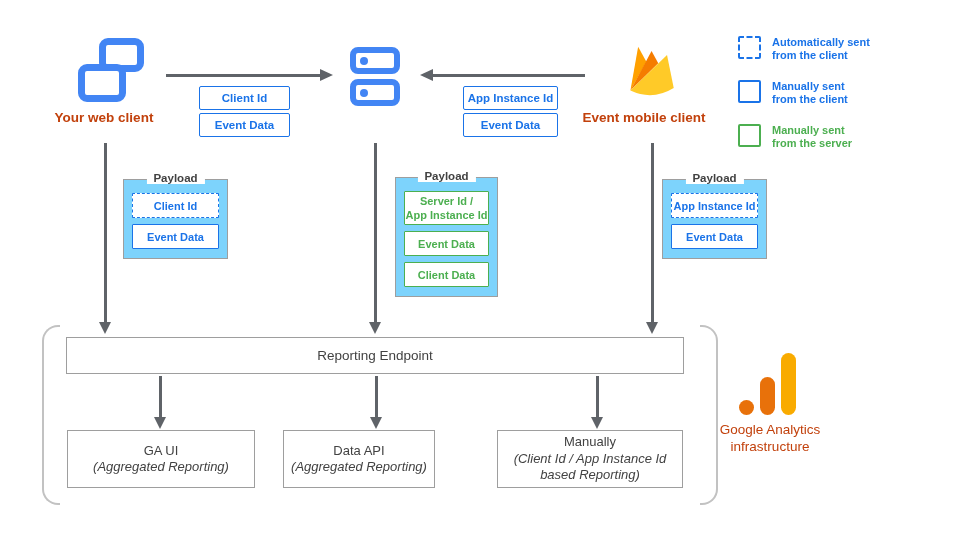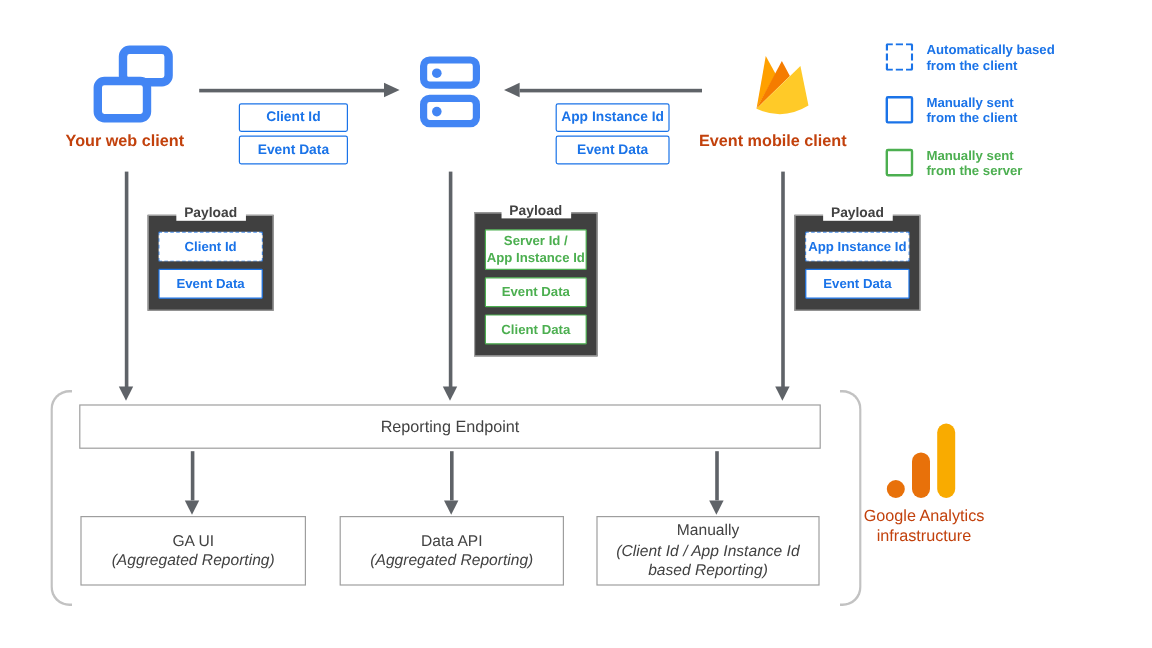--- a/index.html
+++ b/index.html
@@ -41,21 +41,21 @@
   .legend-item { display:flex; align-items:flex-start; }
   .legend-box { width:23px; height:23px; border-radius:2px; background:#fff; flex:none; }
   .lb-dashed { border:2px dashed #1a73e8; }
   .lb-blue { border:2px solid #1a73e8; }
   .lb-green { border:2px solid #4caf50; }
   .legend-text { margin-left:11px; font-size:11px; line-height:13px; font-weight:600; white-space:pre-line; }
   .t-blue { color:#1a73e8; }
   .t-green { color:#4caf50; }
 
   
-  .payload { position:absolute; border:1px solid #9e9e9e; background:#404040; padding:13px 8px 9px; display:flex; flex-direction:column; gap:6px; }
+  .payload { position:absolute; border:1px solid #9e9e9e; background:#7dd3fc; padding:13px 8px 9px; display:flex; flex-direction:column; gap:6px; }
   .payload-title { position:absolute; top:-8px; left:50%; transform:translateX(-50%); background:#fff; padding:0 7px;
                    font-size:11.5px; font-weight:700; color:#424242; white-space:nowrap; }
   .p-item { border:1.5px solid; border-radius:1px; background:#fff; min-height:25px; font-size:11px; font-weight:600;
             line-height:14px; display:flex; align-items:center; justify-content:center; text-align:center; white-space:pre-line; }
   .pi-dashed { border-style:dashed; border-color:#1a73e8; color:#1a73e8; }
   .pi-blue { border-color:#1a73e8; color:#1a73e8; }
   .pi-green { border-color:#4caf50; color:#4caf50; }
 
   
   .bracket { position:absolute; top:325px; height:180px; width:18px; border:2px solid #c2c2c2; }
@@ -112,21 +112,21 @@
   <div class="param-box" style="left:199px; top:113px; width:91px; height:24px;">Event Data</div>
 
   <div class="head-left" style="left:420px; top:69px;"></div>
   <div class="shaft-h" style="left:433px; top:74px; width:152px;"></div>
   <div class="param-box" style="left:463px; top:86px; width:95px; height:24px;">App Instance Id</div>
   <div class="param-box" style="left:463px; top:113px; width:95px; height:24px;">Event Data</div>
 
   <div class="legend">
     <div class="legend-item">
       <div class="legend-box lb-dashed"></div>
-      <div class="legend-text t-blue">Automatically based
+      <div class="legend-text t-blue">Automatically sent
 from the client</div>
     </div>
     <div class="legend-item">
       <div class="legend-box lb-blue"></div>
       <div class="legend-text t-blue">Manually sent
 from the client</div>
     </div>
     <div class="legend-item">
       <div class="legend-box lb-green"></div>
       <div class="legend-text t-green">Manually sent
@@ -170,21 +170,21 @@
   <div class="head-down" style="left:154px; top:417px;"></div>
   <div class="shaft-v" style="left:375px; top:376px; height:41px;"></div>
   <div class="head-down" style="left:370px; top:417px;"></div>
   <div class="shaft-v" style="left:596px; top:376px; height:41px;"></div>
   <div class="head-down" style="left:591px; top:417px;"></div>
 
   <div class="out-box" style="left:67px; width:188px;">
     <div>GA UI</div>
     <div class="out-sub">(Aggregated Reporting)</div>
   </div>
-  <div class="out-box" style="left:283px; width:187px;">
+  <div class="out-box" style="left:283px; width:152px;">
     <div>Data API</div>
     <div class="out-sub">(Aggregated Reporting)</div>
   </div>
   <div class="out-box" style="left:497px; width:186px;">
     <div>Manually</div>
     <div class="out-sub">(Client Id / App Instance Id
 based Reporting)</div>
   </div>
 
   <div class="ga-logo">

